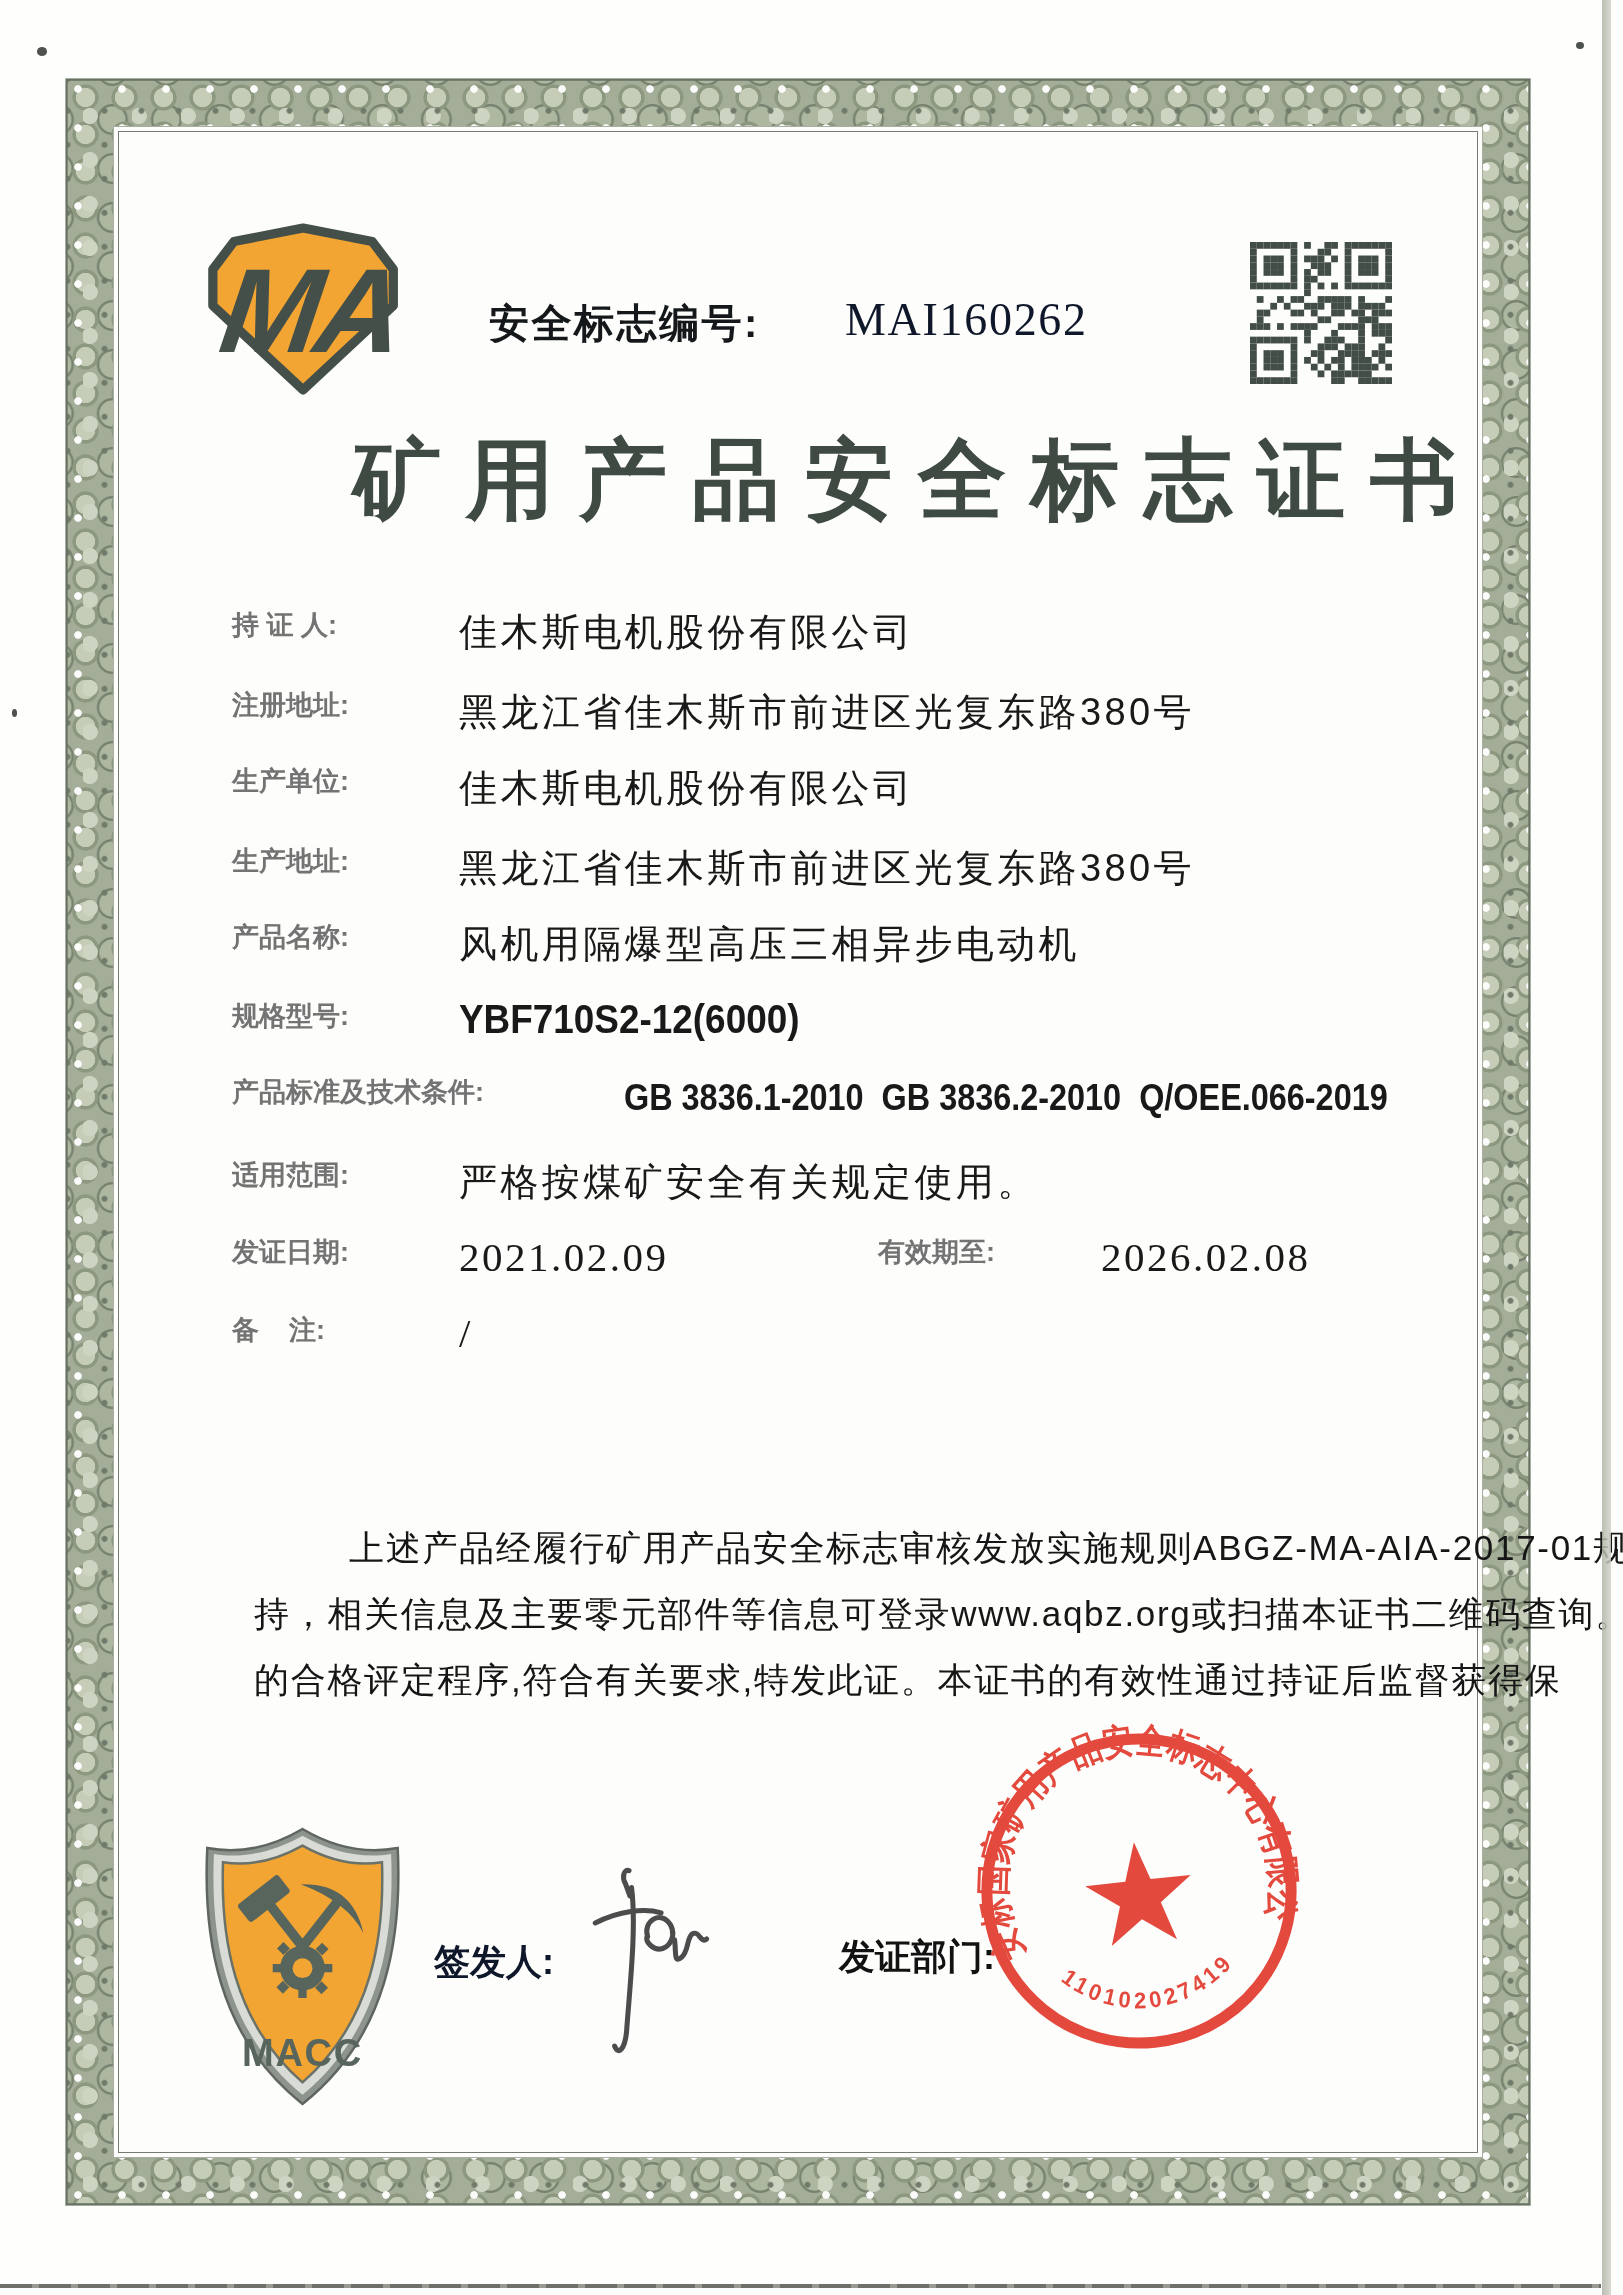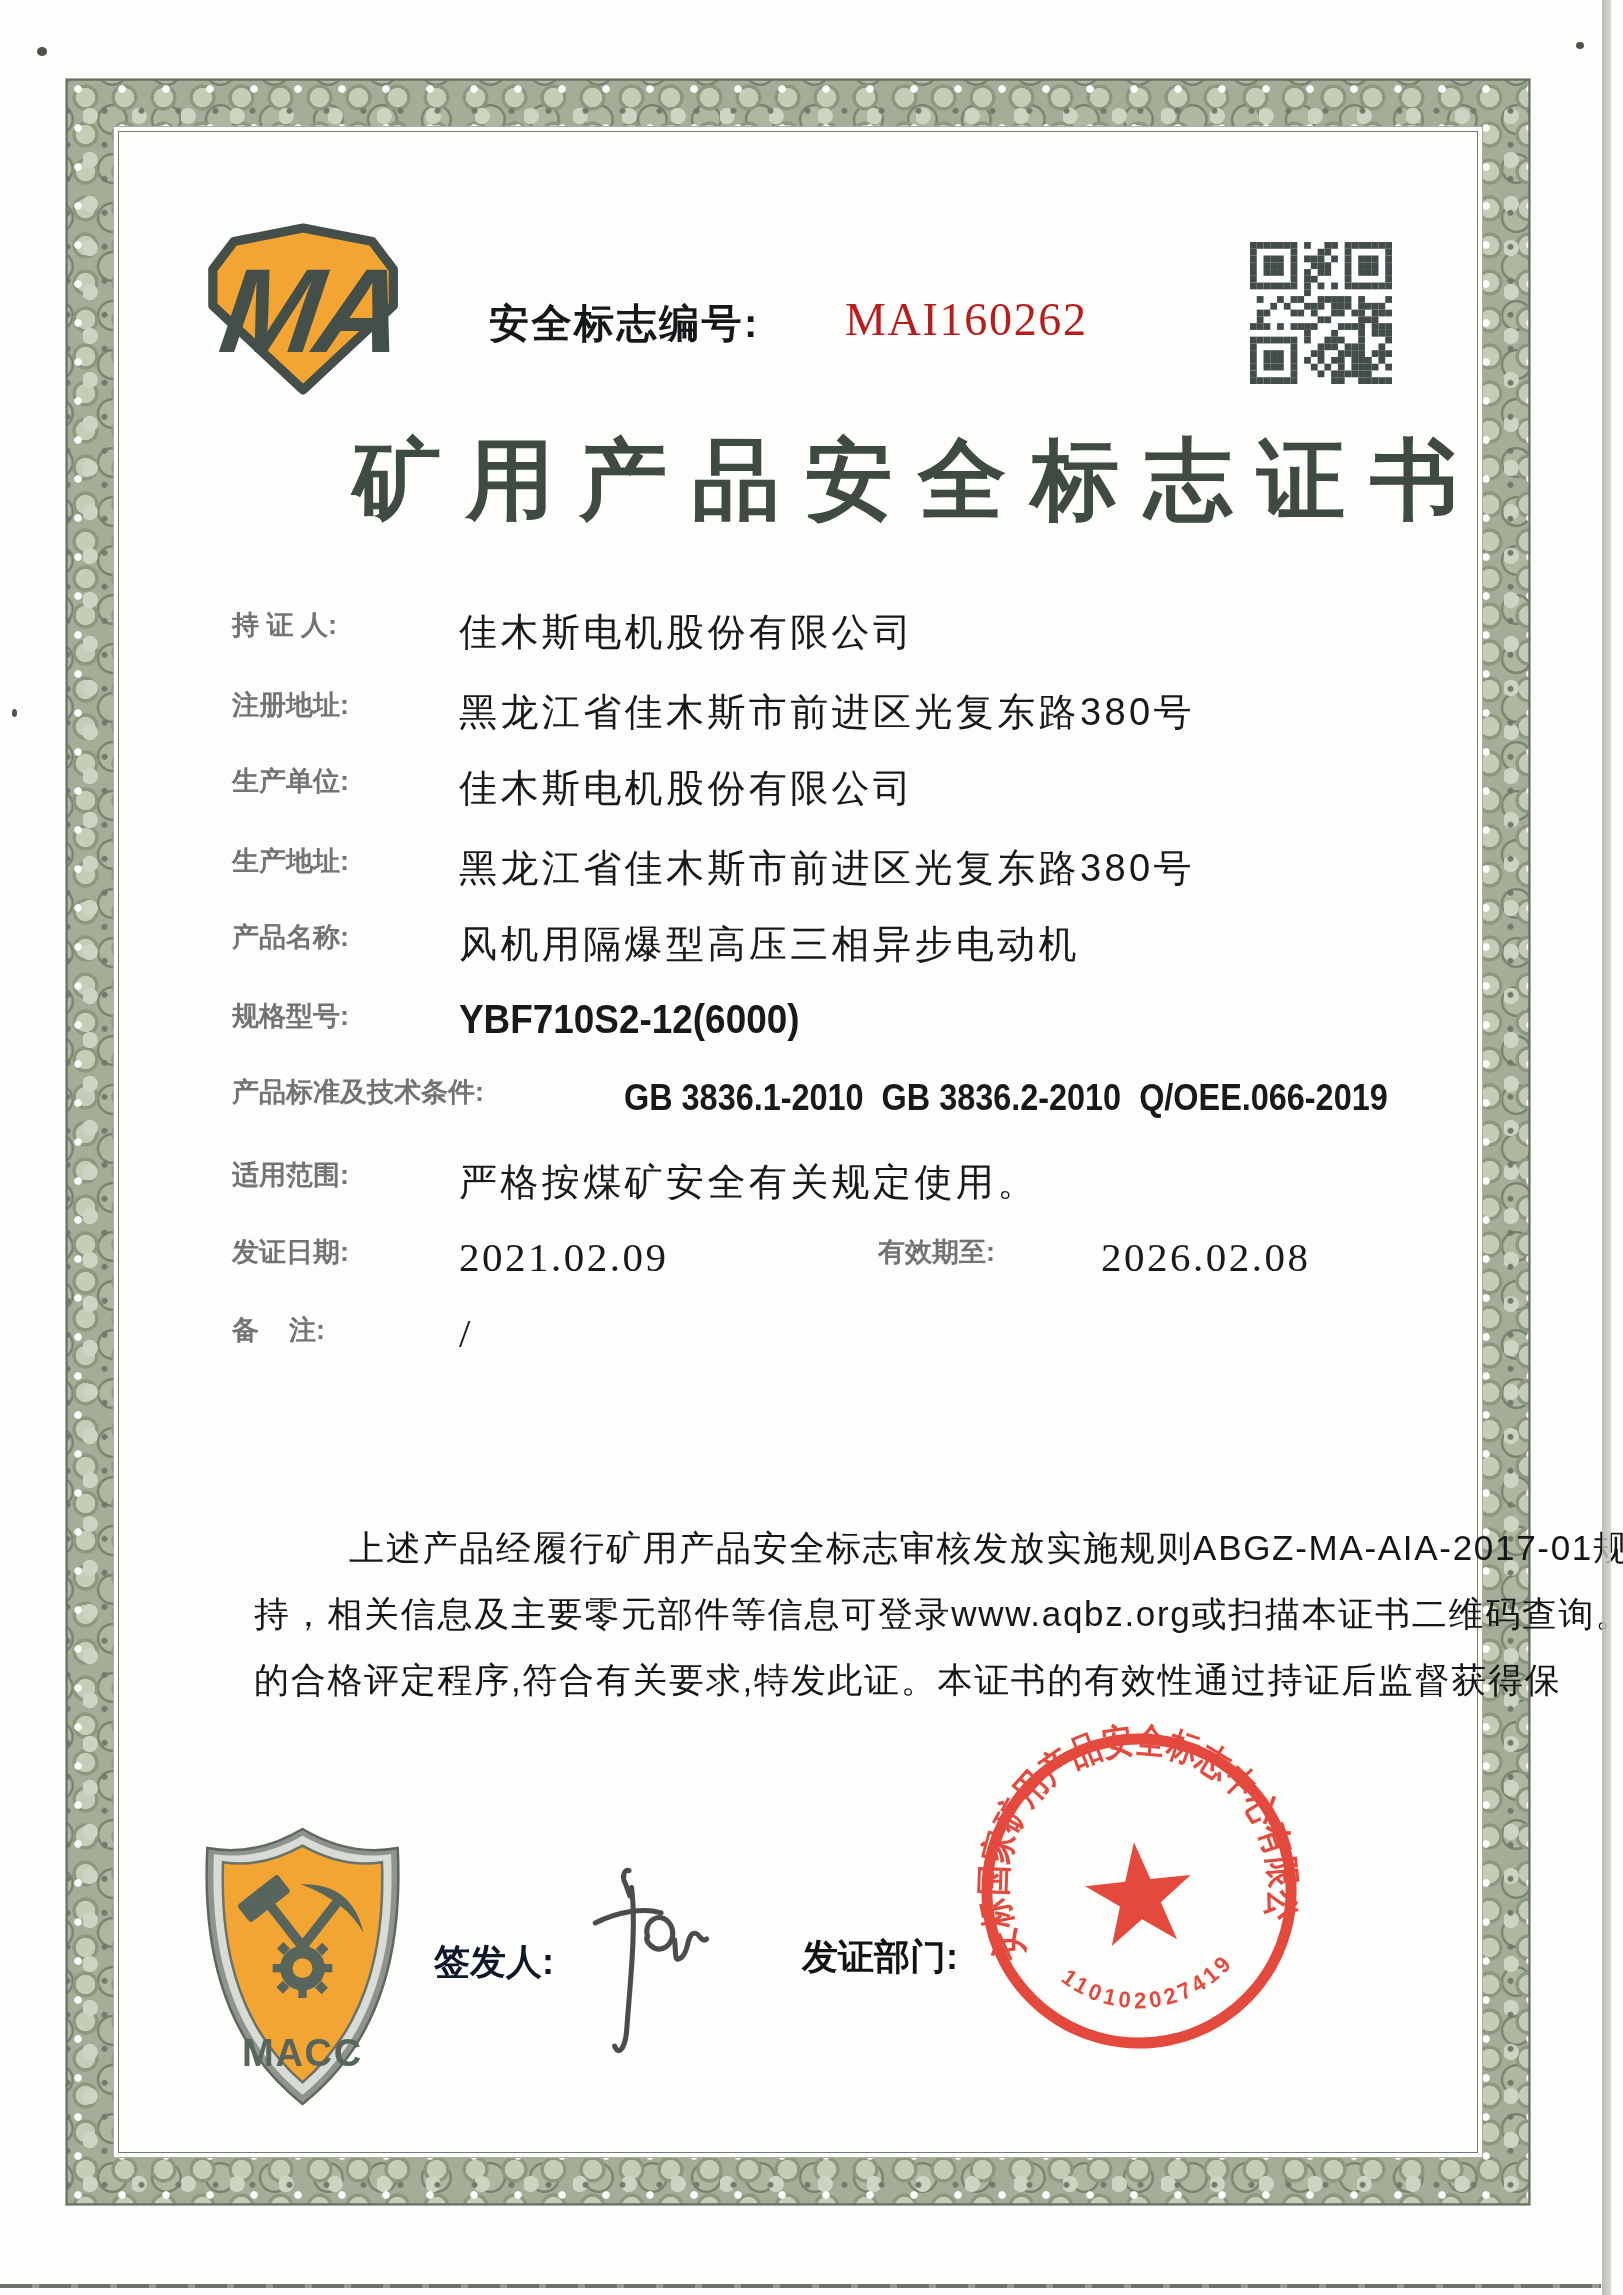--- a/index.html
+++ b/index.html
@@ -23,32 +23,32 @@
   
   .scan-strip-right{position:absolute;right:12px;top:0;width:9.3px;height:2295px;
      background:linear-gradient(90deg,#aeb3a7,#cfd3c8);opacity:.85;}
   .scan-line-bottom{position:absolute;left:0;top:2284px;width:1601px;height:4.2px;
      background:repeating-linear-gradient(90deg,#4b4b46 0 32px,#80807a 32px 39px);opacity:.8;}
   .speck{position:absolute;background:#4e524c;border-radius:50%;}
   
   .abs{position:absolute;white-space:pre;}
   .mark-label{left:489px;top:296px;font-size:40px;font-weight:bold;color:#15181a;letter-spacing:2.5px;}
   .mark-number{left:845px;top:293px;font-size:46px;font-family:"Liberation Serif",serif;
-               color:#b91c1c;letter-spacing:1.7px;}
+               color:#0f172a;letter-spacing:1.7px;}
   .cert-title{left:113px;top:421px;width:1370px;text-align:right;font-size:88px;font-weight:bold;
       font-family:"Liberation Serif",serif;color:#3e4a42;letter-spacing:25px;text-indent:25px;}
   .row-label{position:absolute;left:232px;font-size:27px;font-weight:bold;color:#737373;white-space:pre;}
   .row-value{position:absolute;left:459px;font-size:38px;color:#191919;letter-spacing:3.4px;white-space:pre;}
   .value-num{font-family:"Liberation Serif",serif;font-size:41px;letter-spacing:2.5px;text-align:right;}
   .value-cond{font-weight:bold;letter-spacing:0;transform:scaleX(.9);transform-origin:left center;}
   .para{position:absolute;left:254px;top:1515px;width:1167px;color:#161616;}
   .para div{font-size:35px;line-height:66px;letter-spacing:1.7px;white-space:pre;}
   .para .indent{padding-left:95px;}
   .sig-label{left:434px;top:1938px;font-size:36px;font-weight:bold;color:#0f172a;}
-  .dept-label{left:802px;top:1933px;font-size:36px;font-weight:bold;color:#121212;}
+  .dept-label{left:839px;top:1933px;font-size:36px;font-weight:bold;color:#121212;}
   .seal-wrap{position:absolute;left:970px;top:1722px;width:338px;height:338px;
              transform:rotate(-6deg);opacity:.92;}
   svg text{font-family:"Liberation Sans",sans-serif;}
 </style>
 </head>
 <body>
 
 <div class="page">
 
   <div class="frame">

